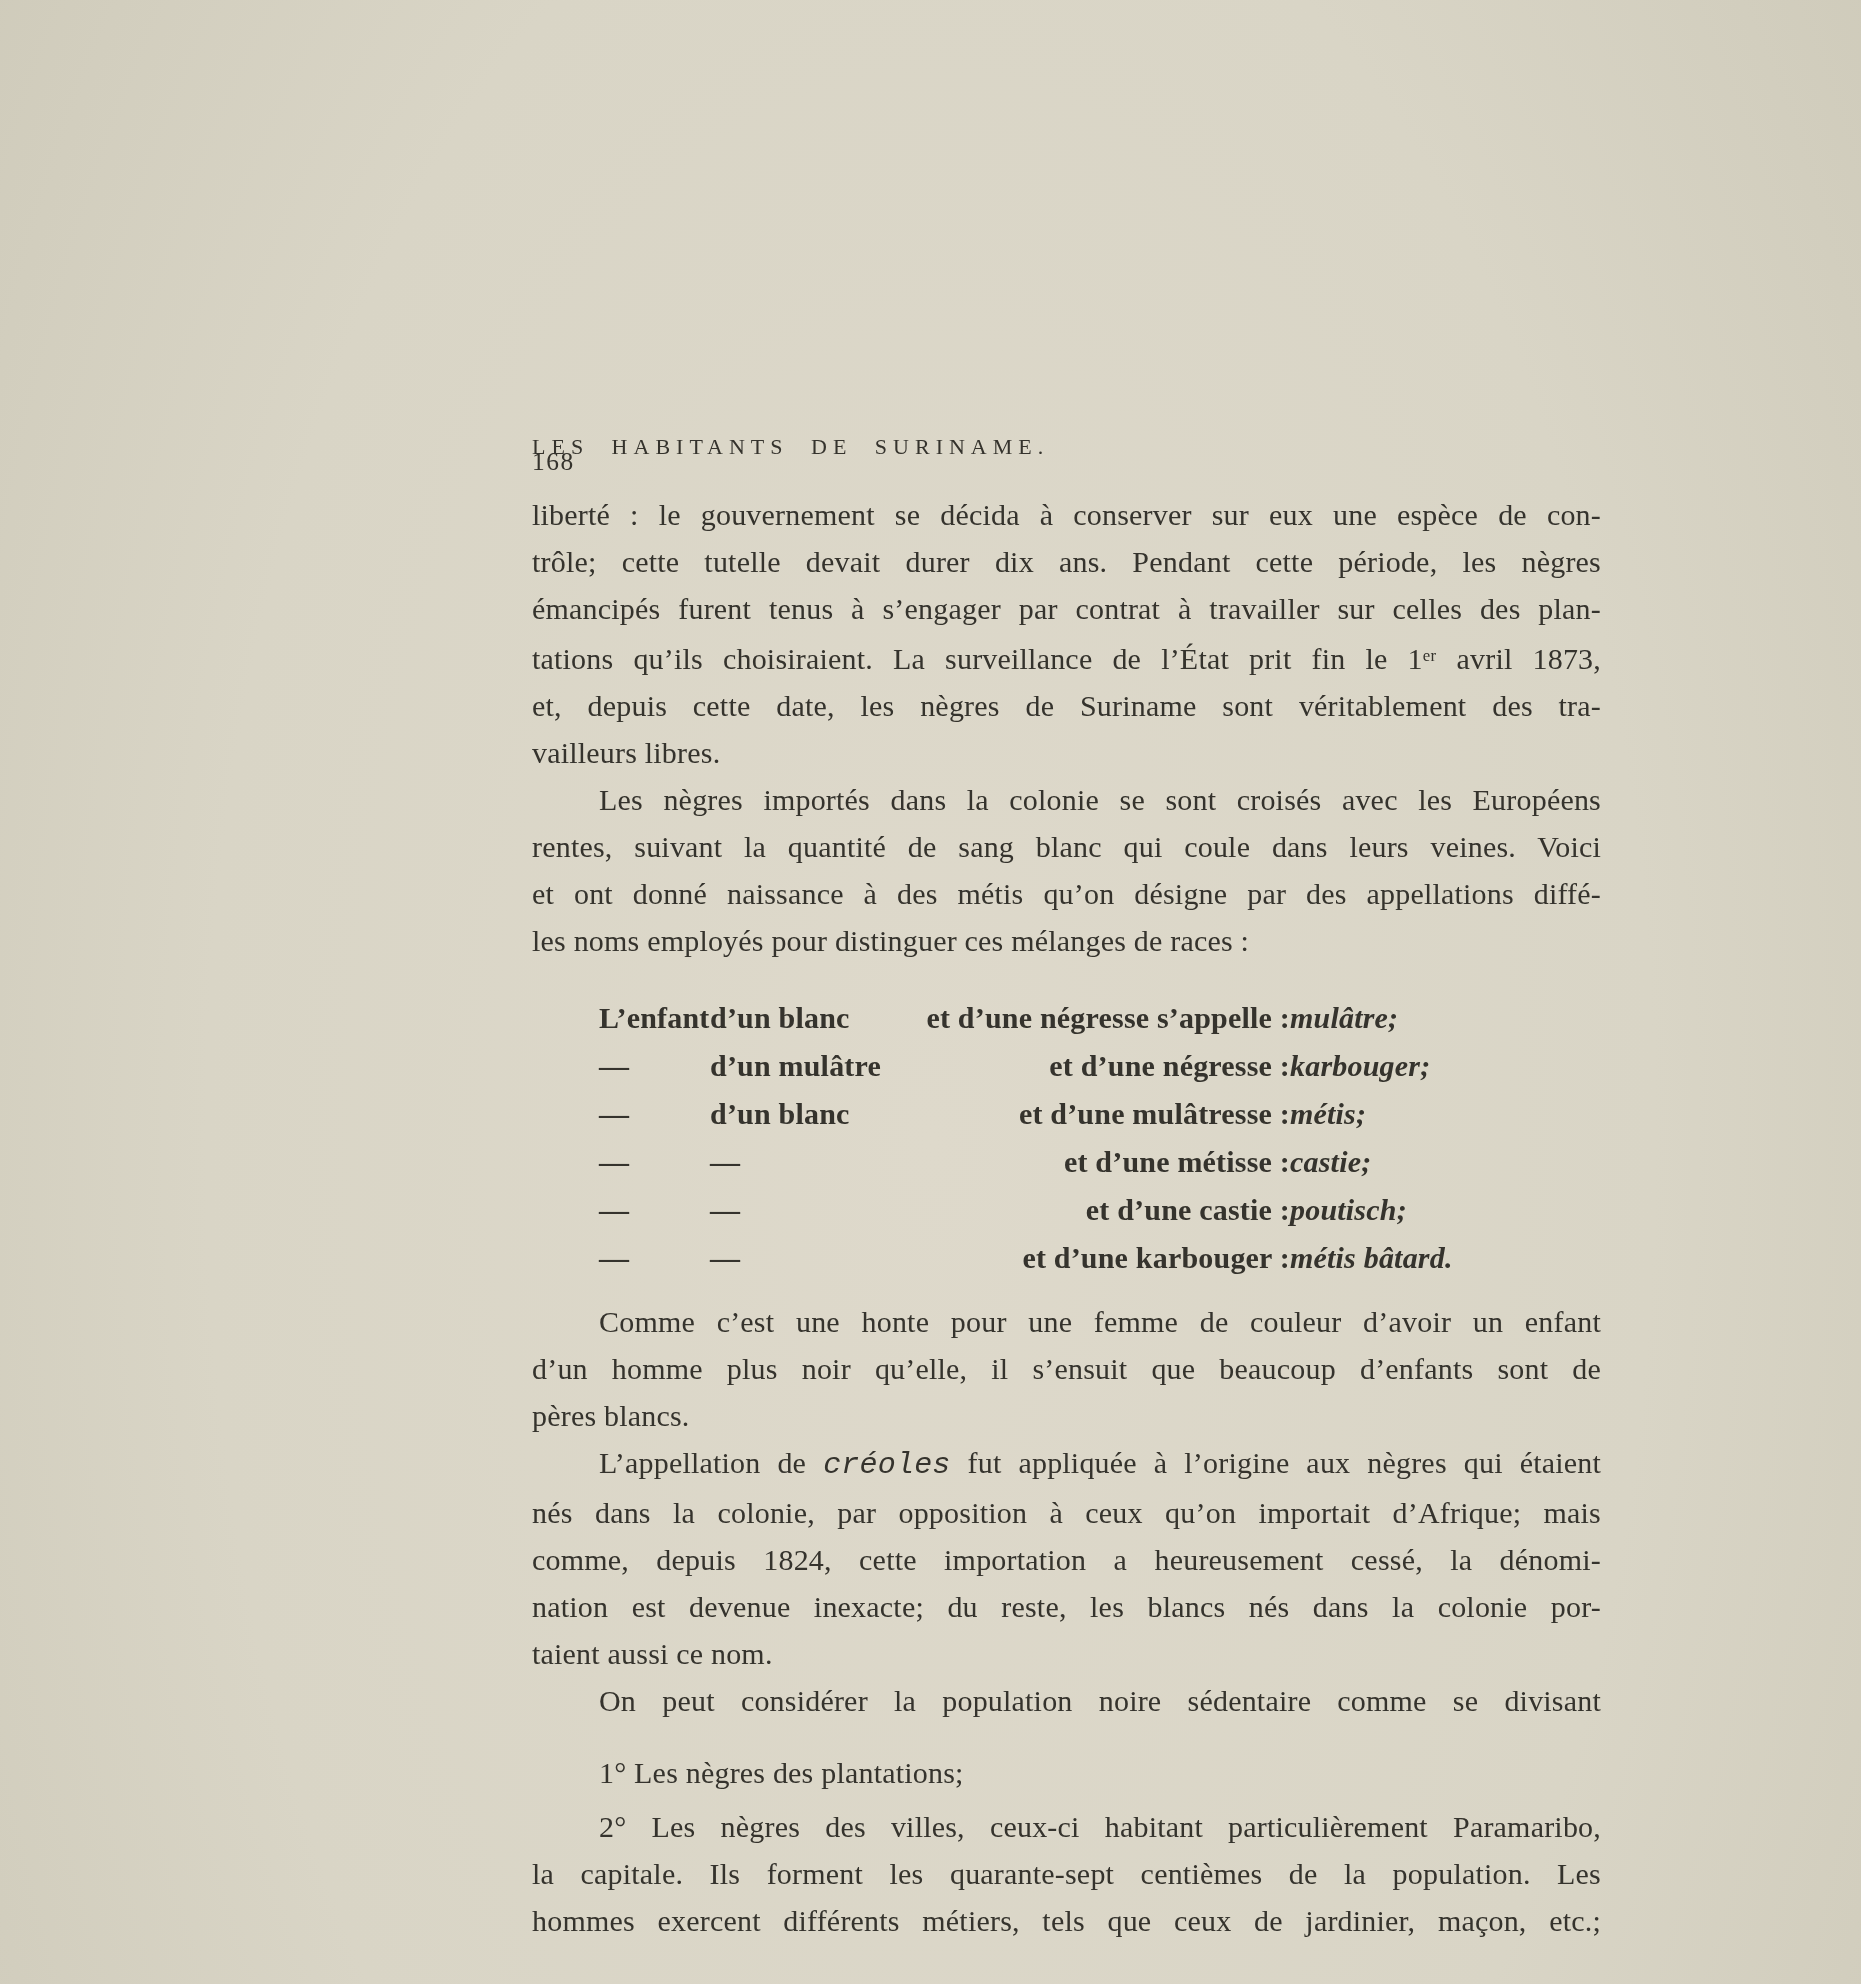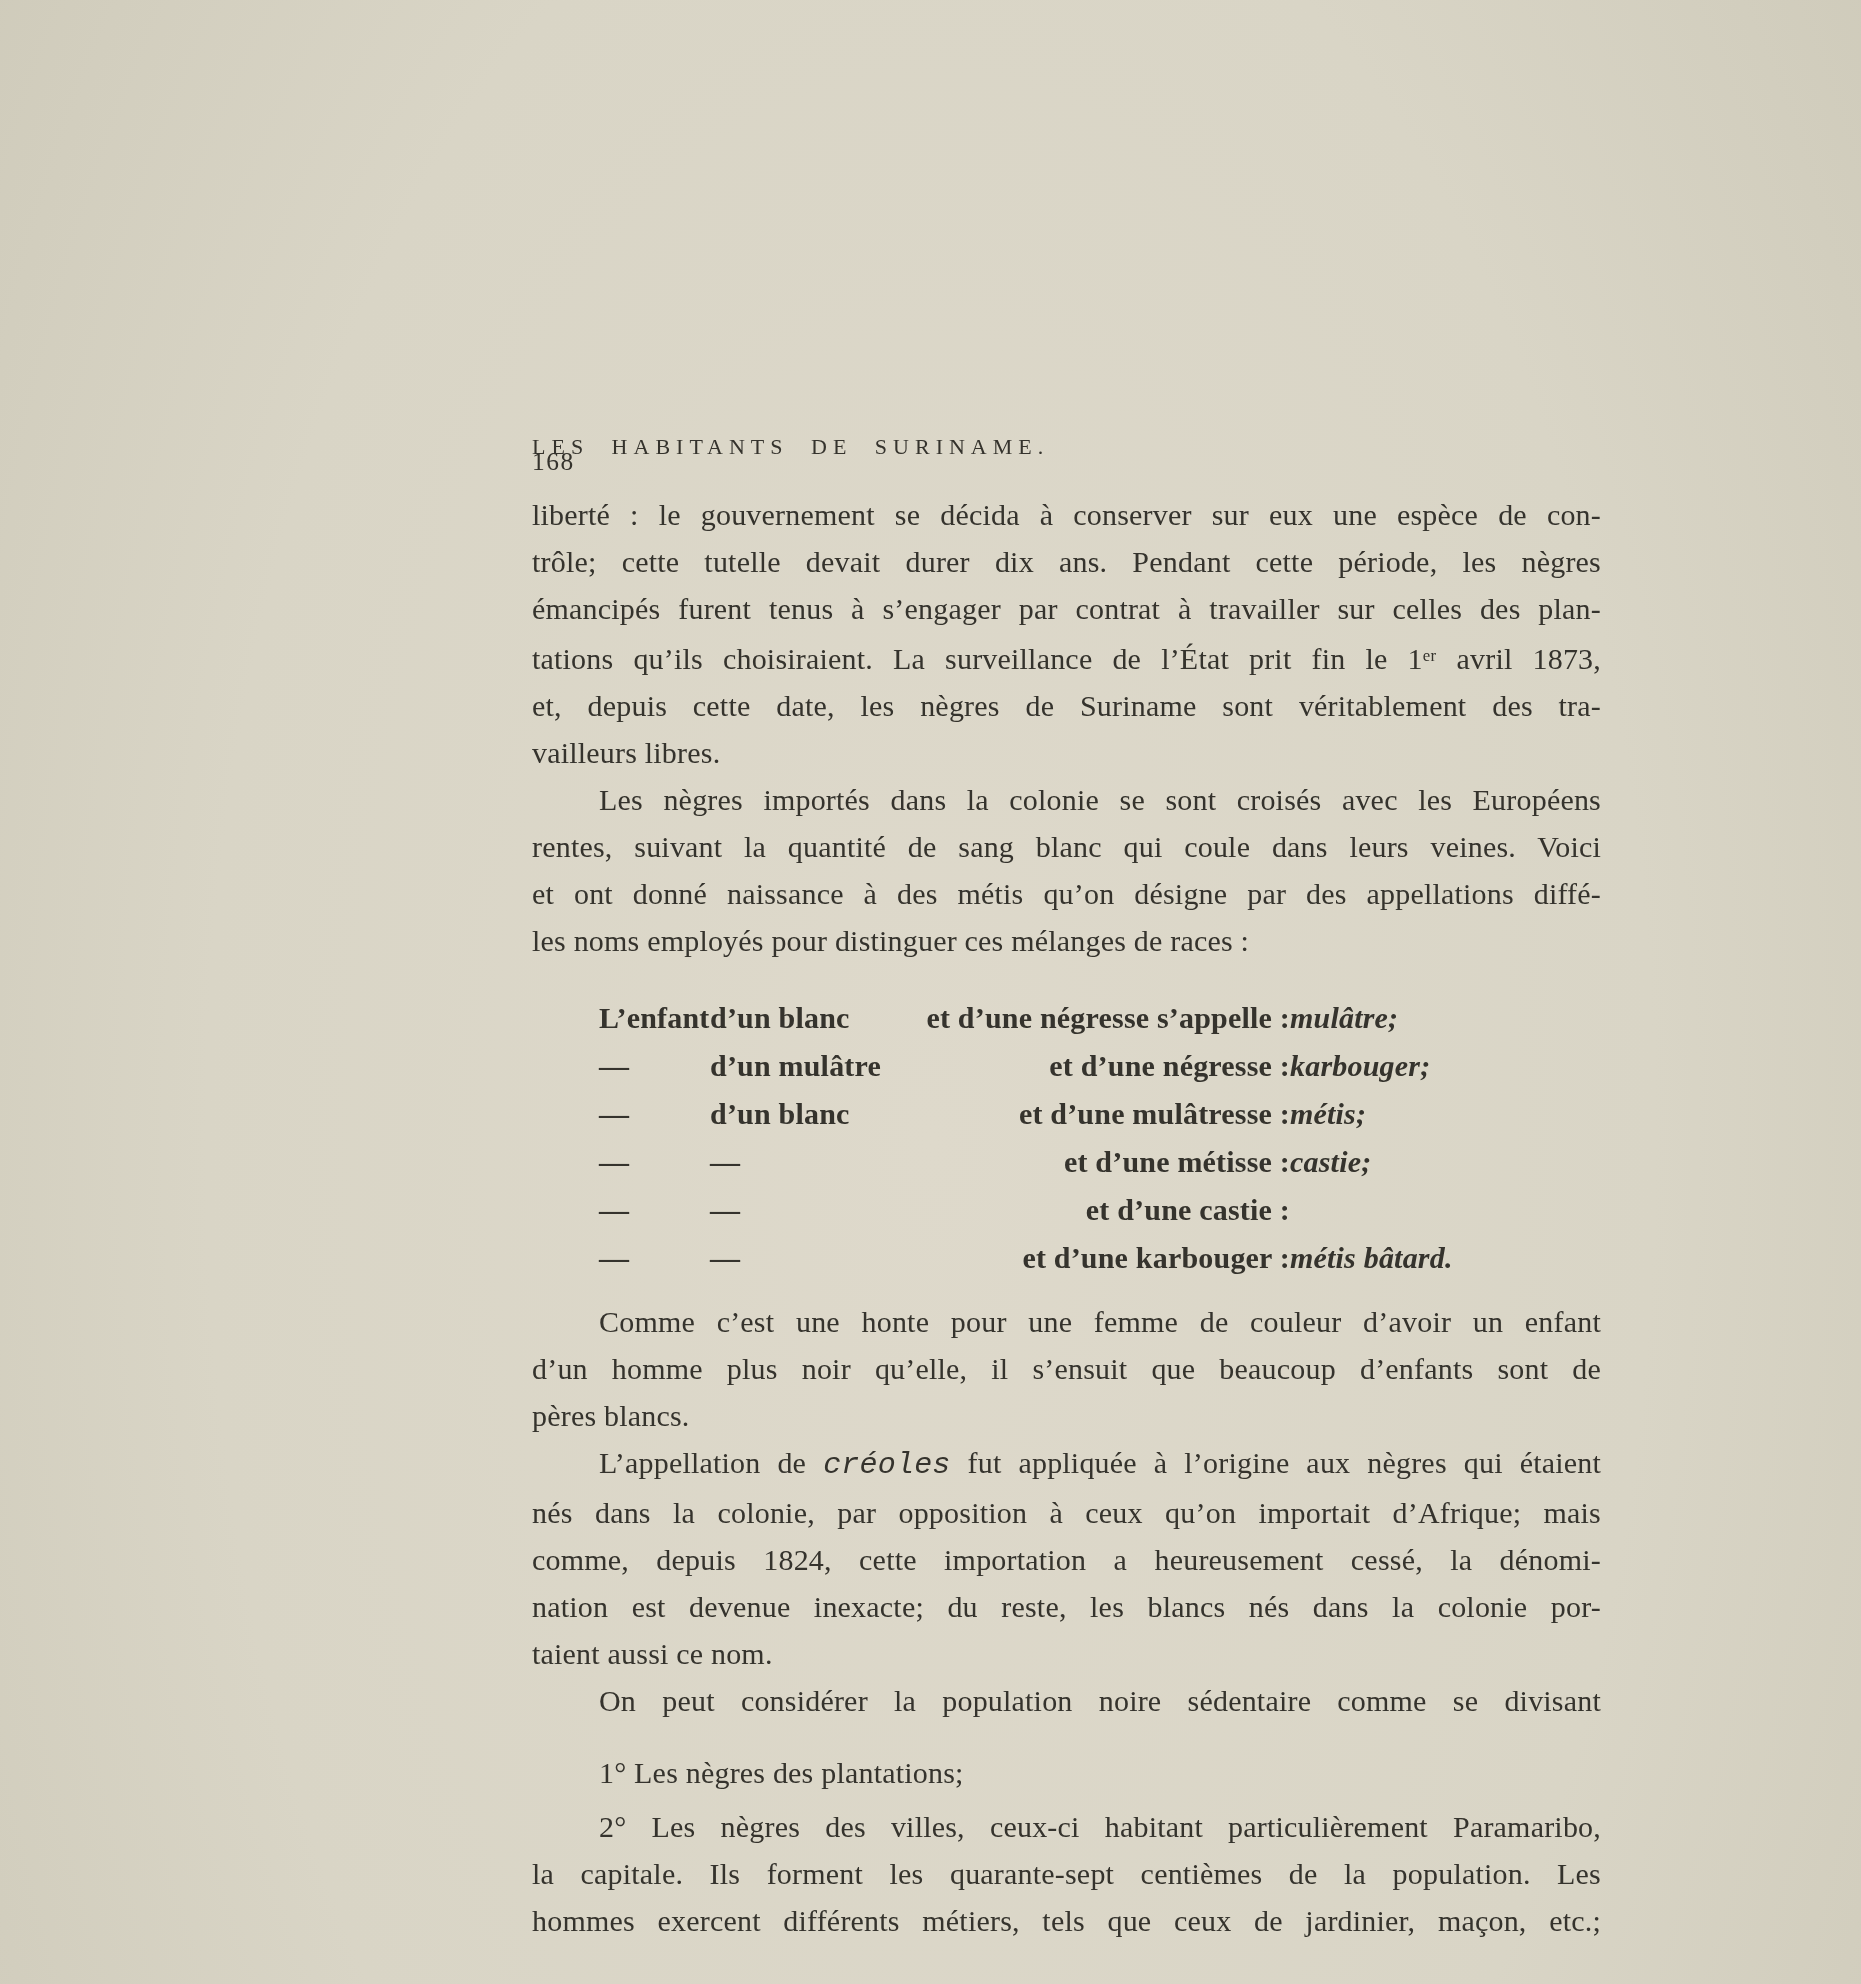--- a/index.html
+++ b/index.html
@@ -133,20 +133,21 @@
         <div class="trow">
           <span class="tc1">—</span>
           <span class="tc2a">—</span>
           <span class="tc2b">et d’une métisse :</span>
           <span class="tc3">castie;</span>
         </div>
         <div class="trow">
           <span class="tc1">—</span>
           <span class="tc2a">—</span>
           <span class="tc2b">et d’une castie :</span>
+          <span class="tc3">poutisch;</span>
         </div>
         <div class="trow">
           <span class="tc1">—</span>
           <span class="tc2a">—</span>
           <span class="tc2b">et d’une karbouger :</span>
           <span class="tc3">métis bâtard.</span>
         </div>
       </div>
 
       <div class="para">

